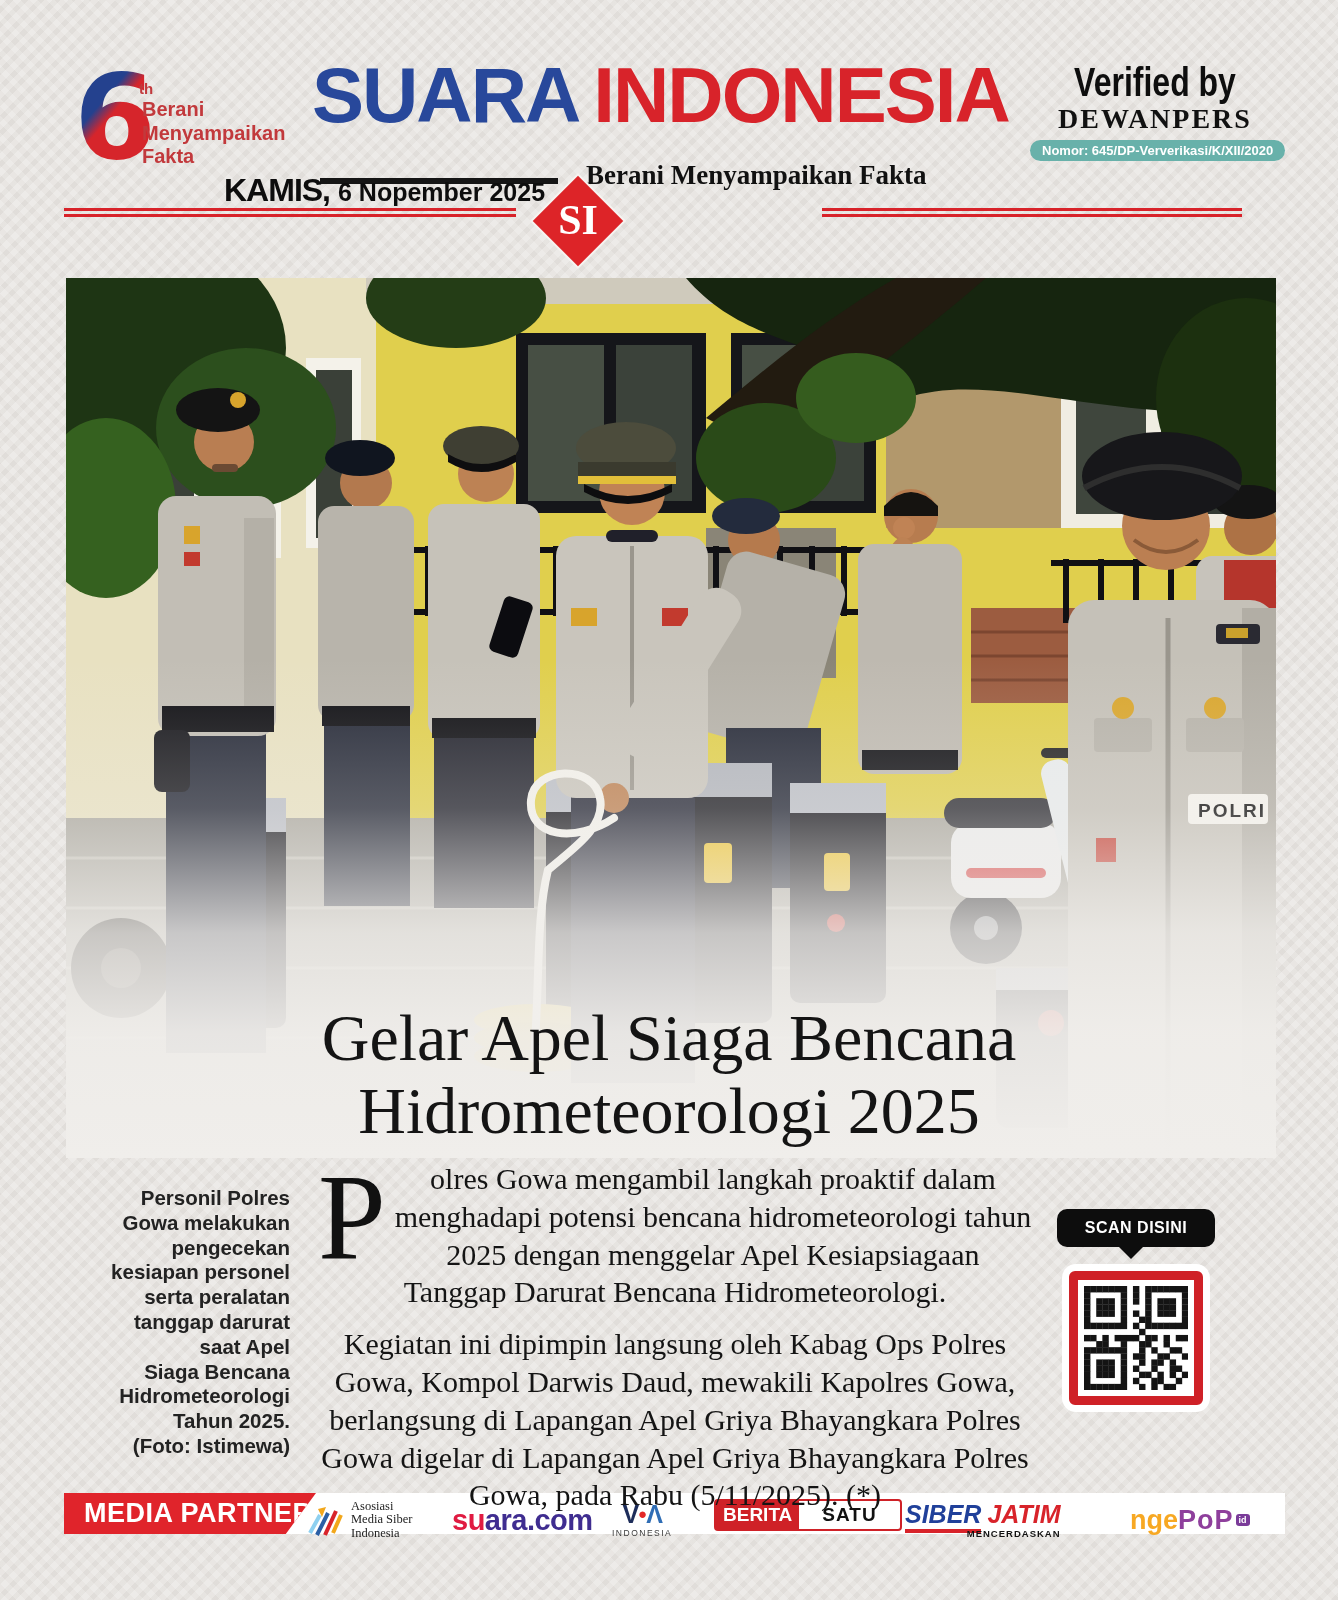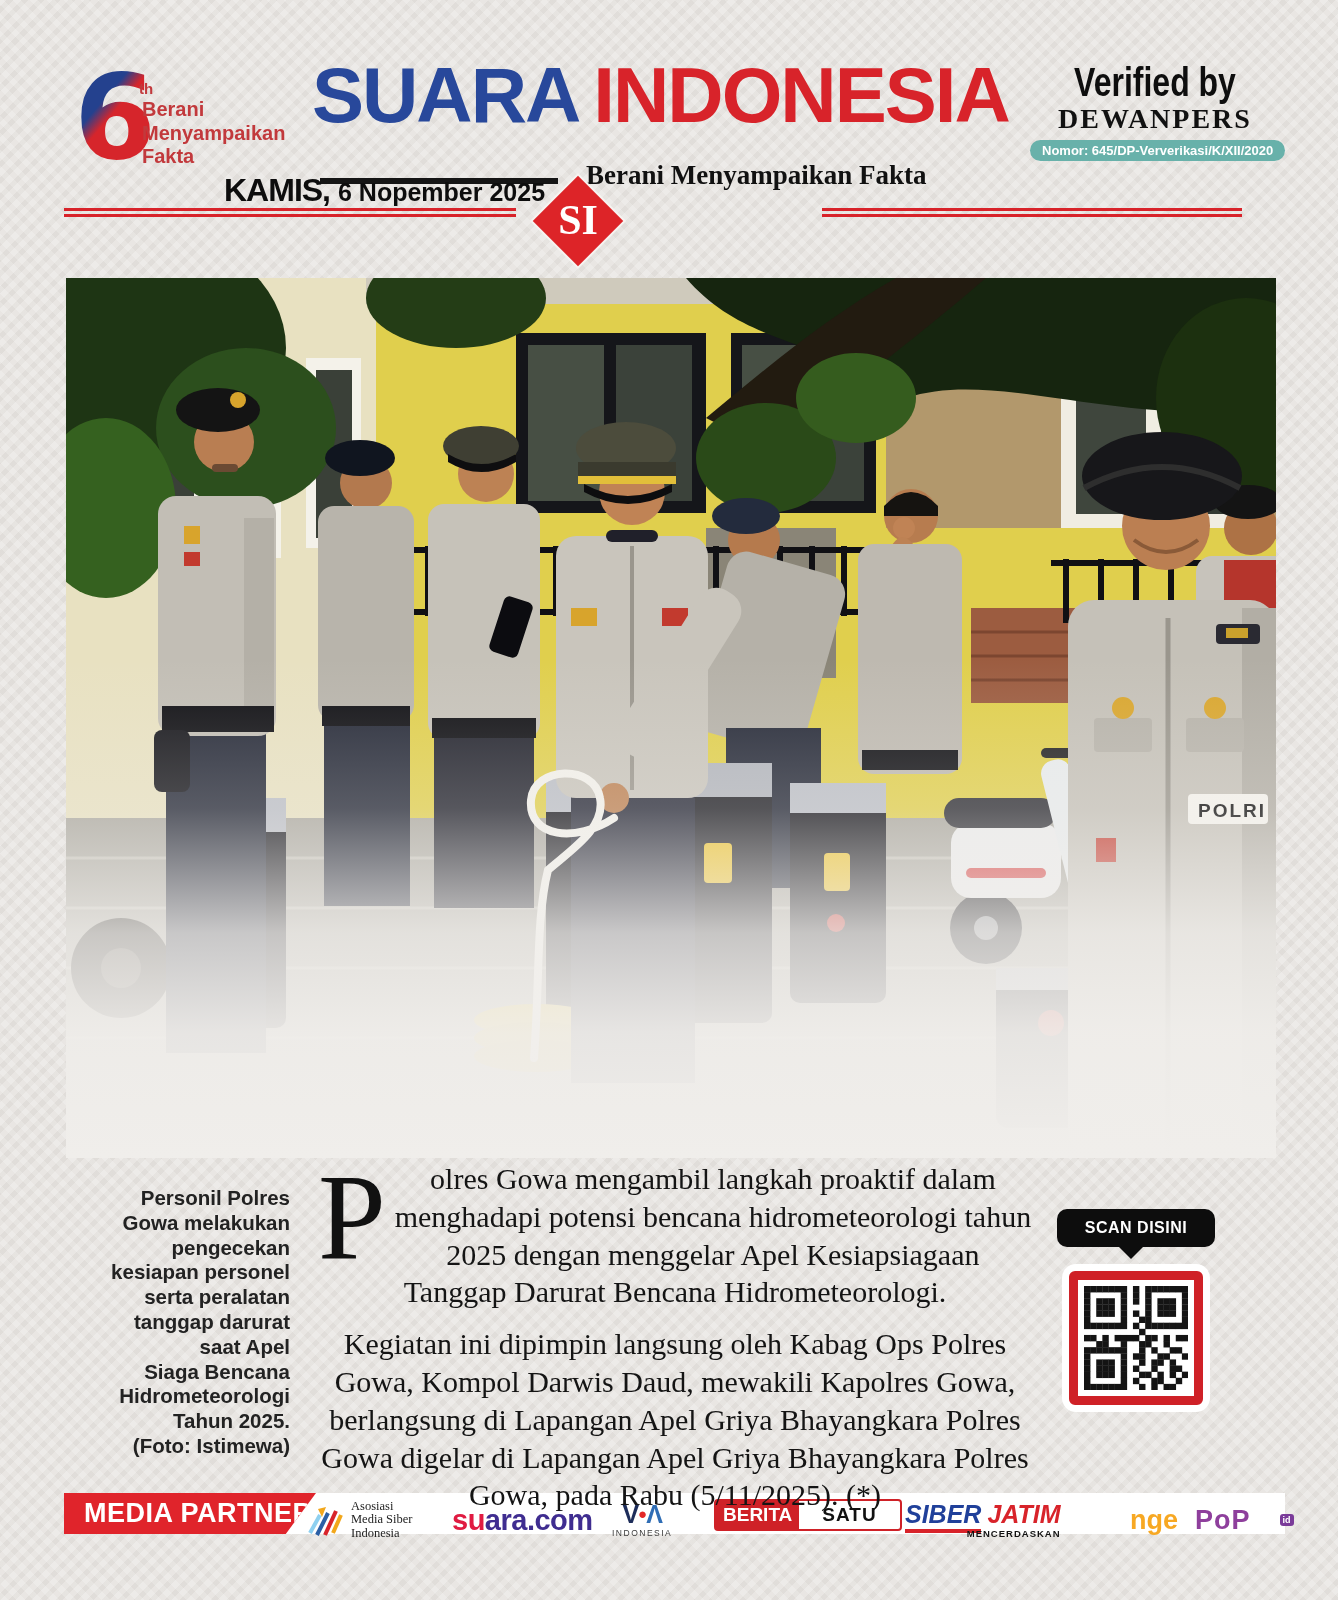--- a/index.html
+++ b/index.html
@@ -75,24 +75,24 @@
   .voa-a{color:#2f6db5;}
   .voa-sub{font-size:8.5px;letter-spacing:1.5px;color:#3a3a3a;margin-top:2px;text-align:center;}
   .bsatu{left:714px;border:2px solid #cf2127;border-radius:4px;background:#fff;top:1499px;height:28px;}
   .bsatu .p1{background:#cf2127;color:#fff;font-weight:800;font-size:19px;padding:0 7px;line-height:28px;display:inline-block;}
   .bsatu .p2{color:#111;font-weight:800;font-size:19px;padding:0 23px;line-height:28px;display:inline-block;letter-spacing:1px;}
   .sjatim{left:905px;flex-direction:column;align-items:center;justify-content:center;}
   .sjatim-row{font-style:italic;font-weight:900;font-size:25px;line-height:1;}
   .sjatim .p1{color:#20409a;border-bottom:4px solid #d8232a;padding-bottom:1px;}
   .sjatim .p2{color:#d8232a;margin-left:6px;}
   .sjatim-sub{font-weight:800;font-size:9.5px;letter-spacing:1px;color:#111;align-self:flex-end;margin-top:1px;}
-  .ngepop{left:1130px;font-weight:800;font-size:27px;gap:17px;}
+  .ngepop{left:1130px;font-weight:800;font-size:27px;}
   .ngepop .p1{color:#f7a823;}
   .ngepop .p2{color:#8e3f9c;letter-spacing:1px;}
-  .ngepop-id{display:inline-block;background:#7a3b99;color:#fff;font-size:9px;font-weight:700;border-radius:3px;padding:1px 3px;vertical-align:10px;margin-left:12px;}
+  .ngepop-id{display:inline-block;background:#7a3b99;color:#fff;font-size:9px;font-weight:700;border-radius:3px;padding:1px 3px;vertical-align:10px;margin-left:2px;}
 </style>
 </head>
 <body>
 
 <div class="page">
 
   <svg class="abs anniv-six" viewBox="0 0 110 112">
     <defs>
       <linearGradient id="g6" x1="0" y1="0" x2="0.7" y2="1">
         <stop offset="0.42" stop-color="#24418e"></stop>
@@ -334,20 +334,22 @@
       <path d="M1068,262 Q1100,286 1132,262" stroke="#8a5a38" stroke-width="4" fill="none"></path>
       <line x1="1076" y1="236" x2="1098" y2="236" stroke="#6d4528" stroke-width="4"></line>
       <line x1="1108" y1="236" x2="1130" y2="236" stroke="#6d4528" stroke-width="4"></line>
       <ellipse cx="1096" cy="198" rx="80" ry="44" fill="#17171a"></ellipse>
       <path d="M1018,210 Q1096,168 1174,210" stroke="#2e2e2e" stroke-width="6" fill="none"></path>
     </g>
 
     <rect x="0" y="380" width="1210" height="500" fill="url(#fadeWhite)"></rect>
   </svg>
 
+  <div class="abs subhead">Gelar Apel Siaga Bencana
+Hidrometeorologi 2025</div>
 
   <div class="abs caption">Personil Polres
 Gowa melakukan
 pengecekan
 kesiapan personel
 serta peralatan
 tanggap darurat
 saat Apel
 Siaga Bencana
 Hidrometeorologi

